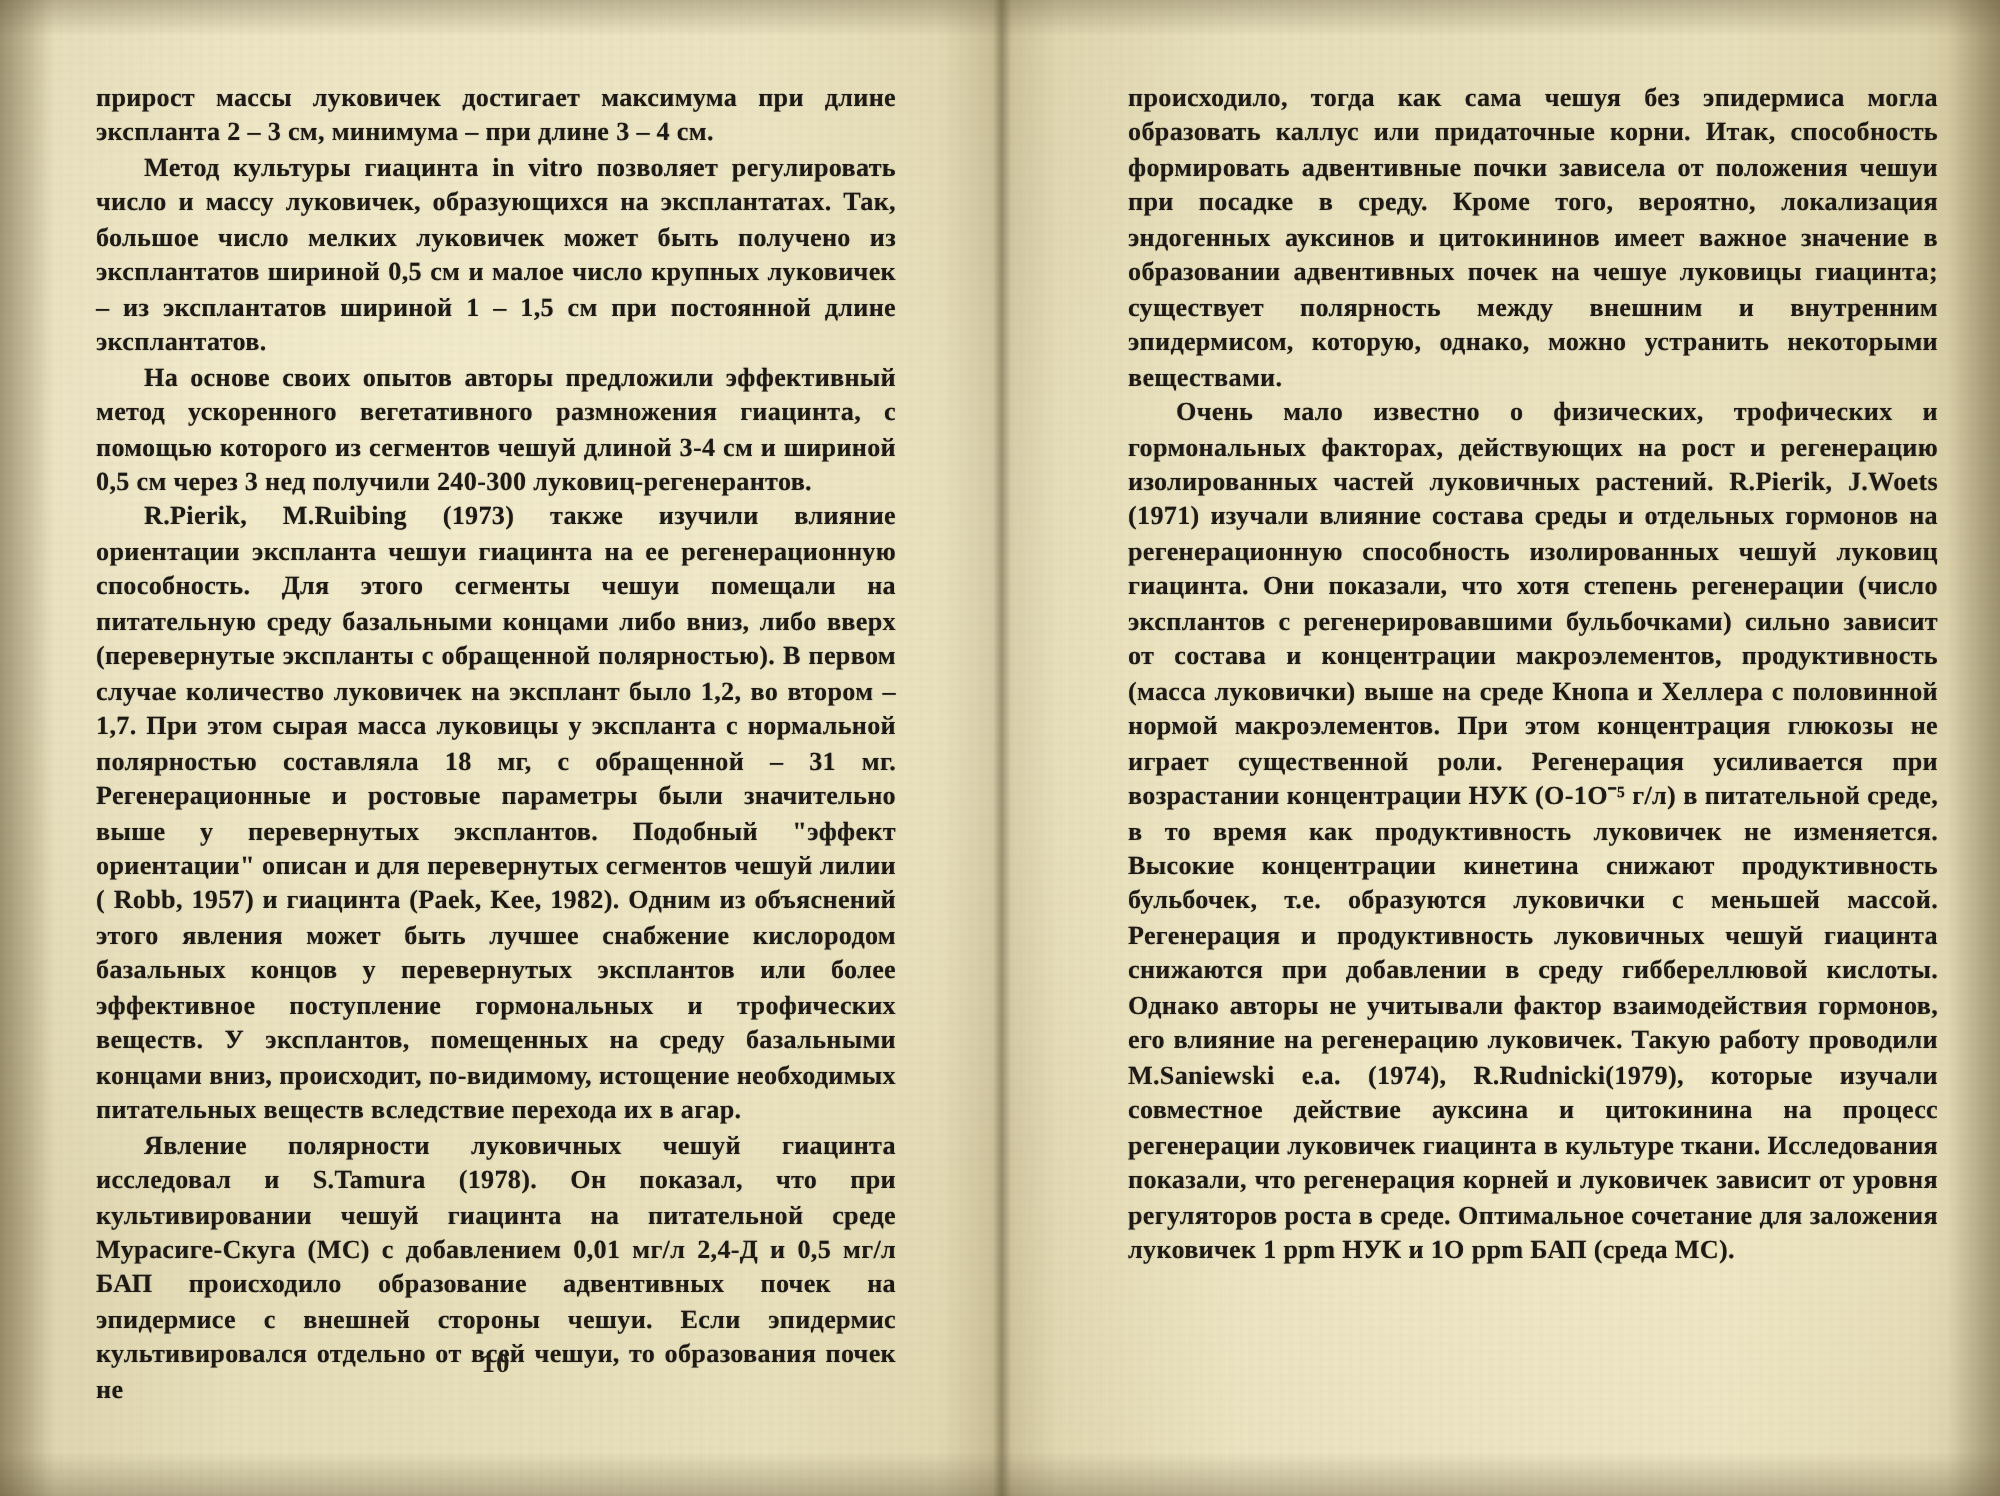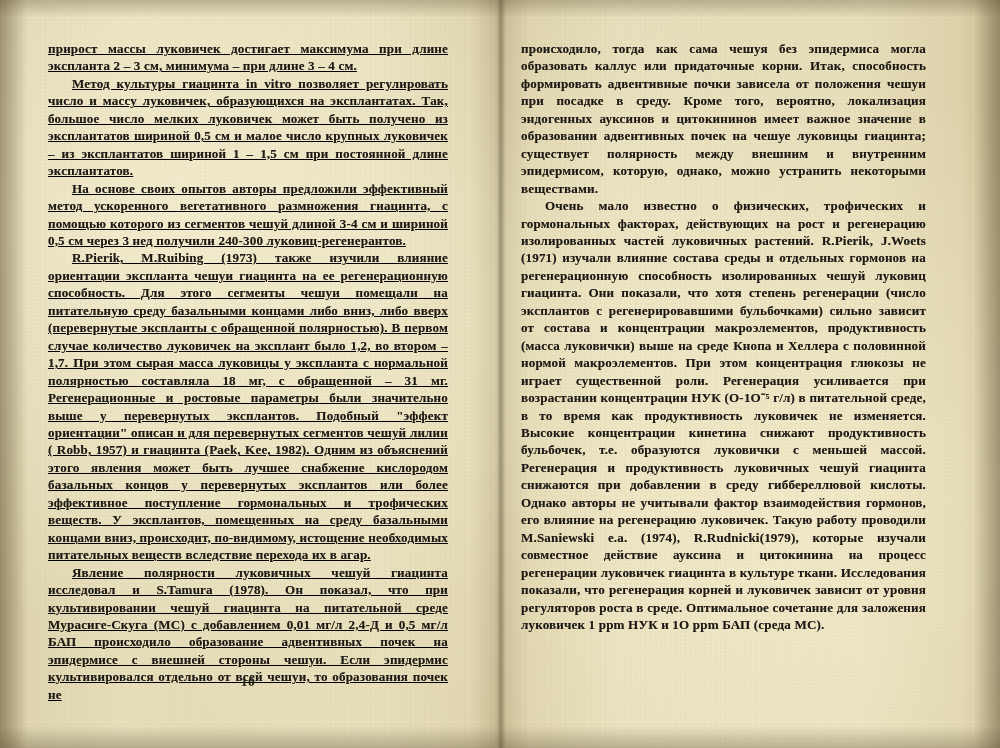--- a/index.html
+++ b/index.html
@@ -77,22 +77,22 @@
     bottom: 0; left: 0; right: 0; height: 22px;
     background: linear-gradient(0deg, rgba(80,68,42,0.32), rgba(80,68,42,0));
     pointer-events: none;
   }
 
   .page {
     position: absolute;
     top: 40px;
     height: 660px;
   }
-  .page-left { left: 48px; width: 400px; text-decoration: underline; }
-  .page-right { left: 521px; width: 405px; }
+  .page-left { left: 48px; width: 400px; }
+  .page-right { left: 564px; width: 405px; }
 
   .col {
     font-size: 13.1px;
     line-height: 17.45px;
     color: #1d1a16;
     text-align: justify;
     text-justify: inter-word;
     letter-spacing: 0.15px;
     font-weight: 600;
     text-shadow: 0 0 0.6px rgba(40,32,20,0.45);

